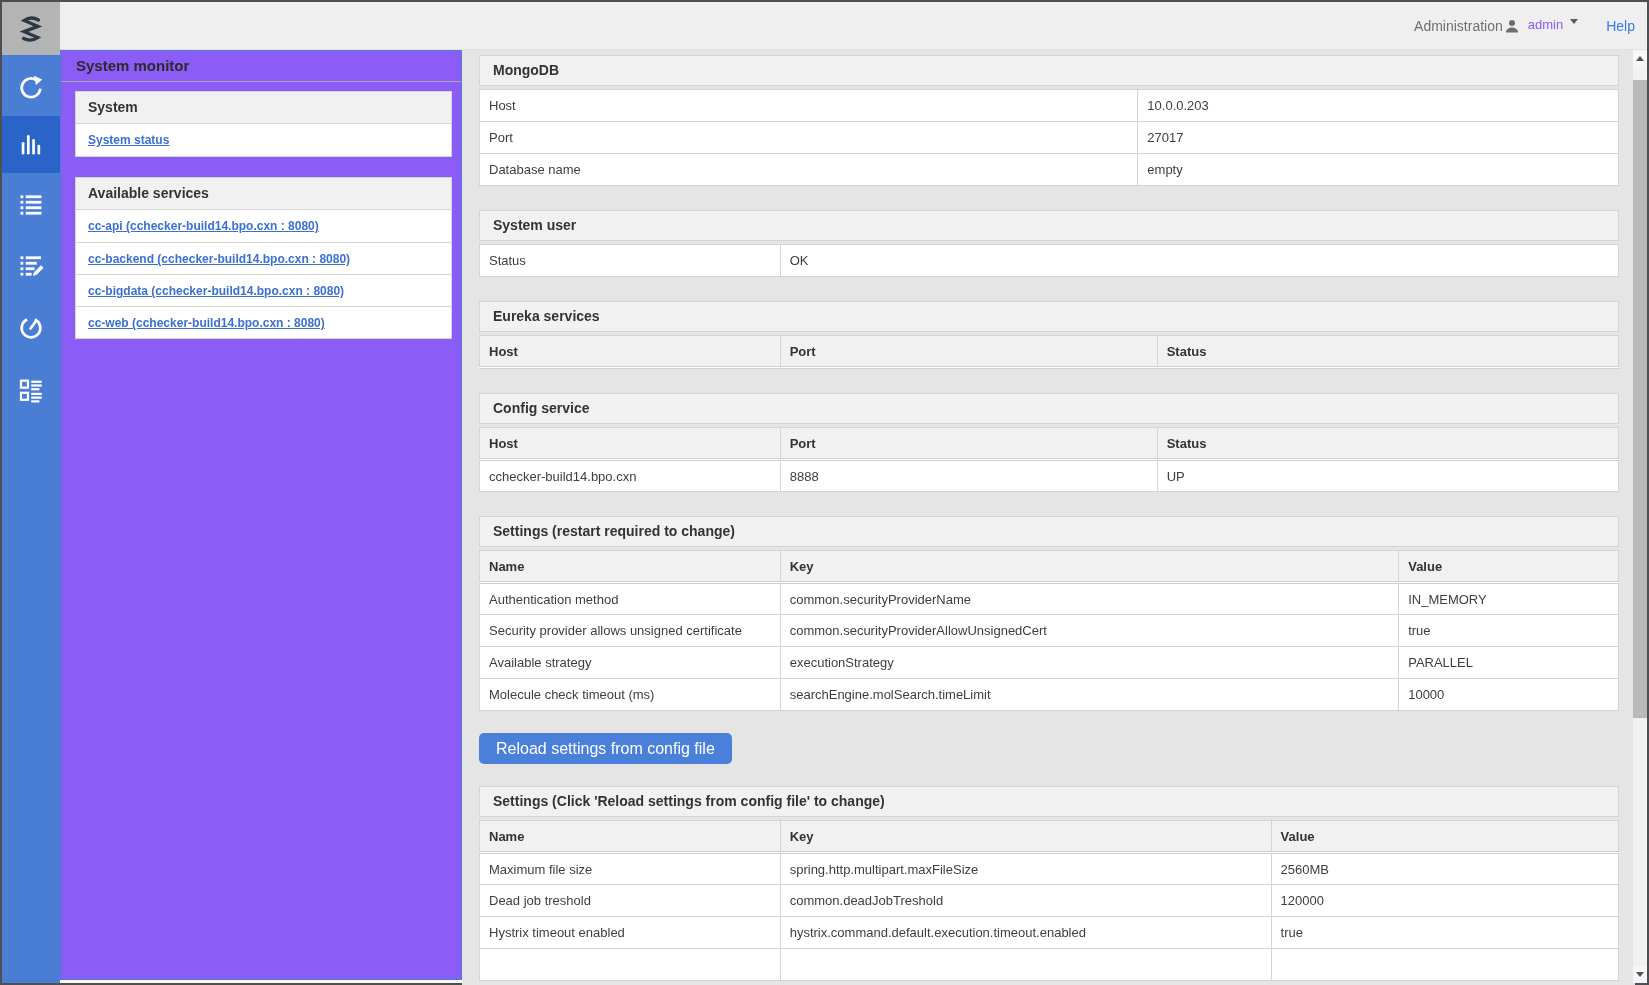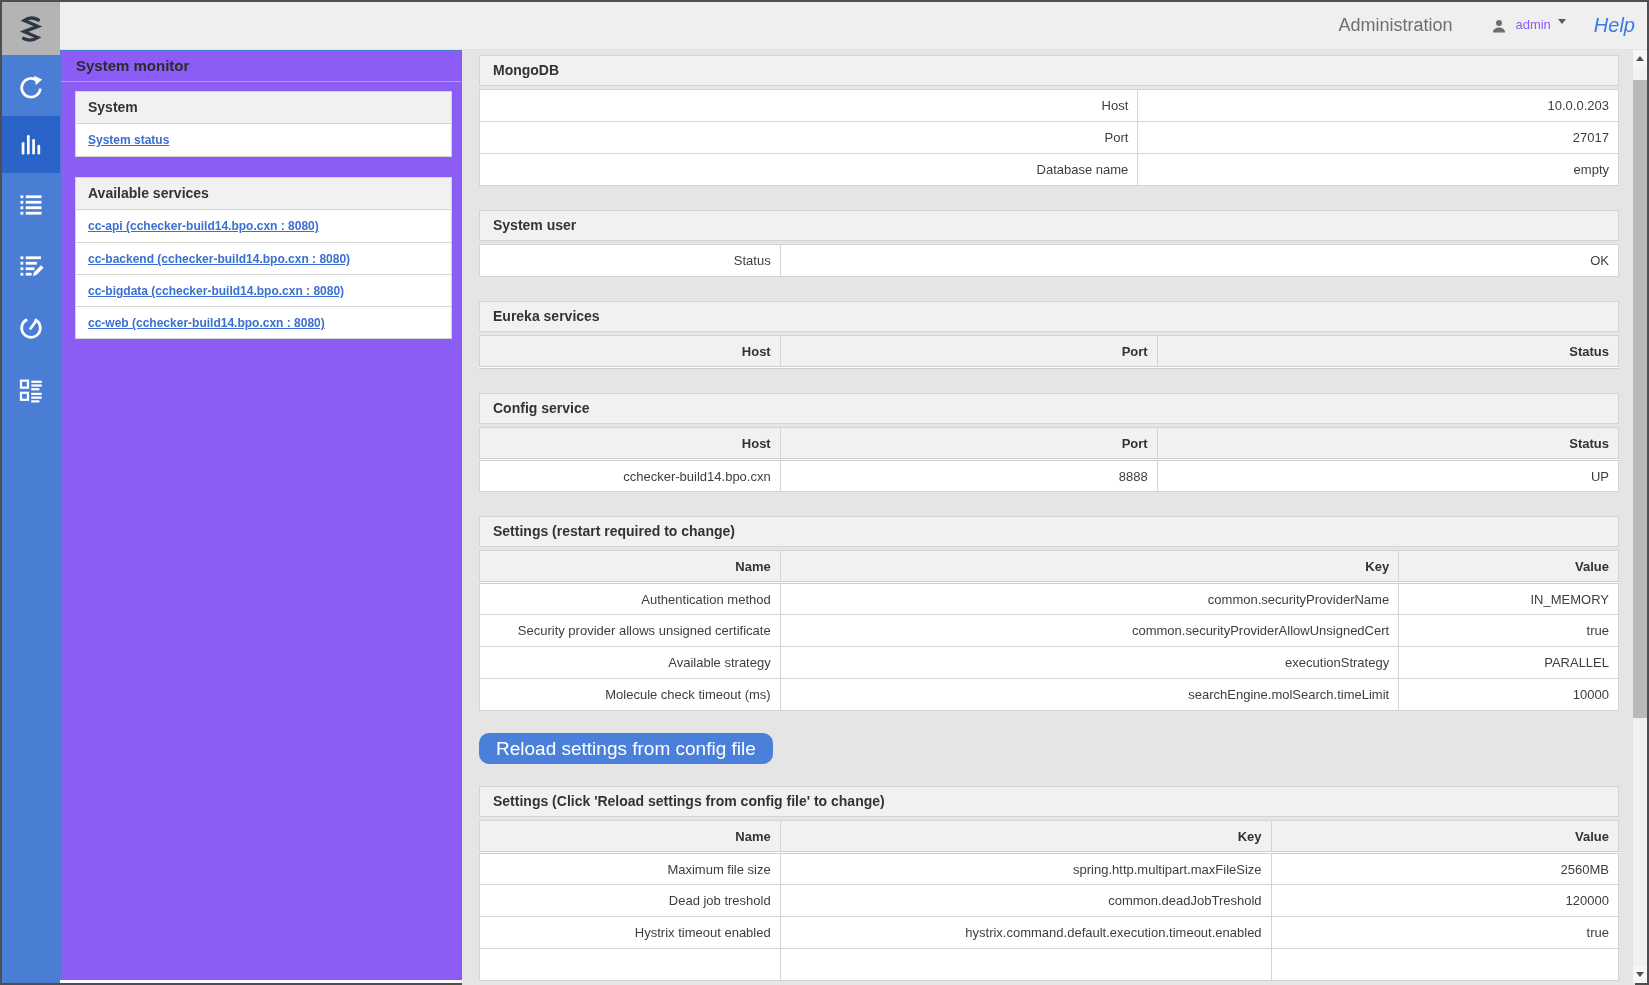--- a/index.html
+++ b/index.html
@@ -3,25 +3,25 @@
 <meta charset="utf-8">
 <style>
   * { margin:0; padding:0; box-sizing:border-box; }
   html,body { width:1649px; height:985px; overflow:hidden; }
   body { font-family:"Liberation Sans","DejaVu Sans",sans-serif; font-size:13px; color:#3e3e3e; background:#ffffff; position:relative; }
   .window { position:absolute; inset:0; border:2px solid #4d4f52; background:#fafafa; }
 
   
   .topbar { position:absolute; left:58px; top:0; right:0; height:48px; background:#efefef; border-bottom:1px solid #e2e2e2;
             display:flex; align-items:center; justify-content:flex-end; padding-right:12px; }
-  .topbar .admin-label { color:#6f6f6f; font-size:18px; margin-right:38px; cursor:default; }
+  .topbar .admin-label { color:#6f6f6f; font-size:14px; cursor:default; }
   .user-menu { display:flex; align-items:flex-start; margin-right:28px; color:#8b5cf6; font-size:13px; }
   .user-menu svg { margin-right:7px; }
   .caret-down { width:0; height:0; border-left:4.5px solid transparent; border-right:4.5px solid transparent; border-top:5px solid #5b5b5b; margin-left:7px; margin-top:2px; }
-  .help-link { color:#3b78e8; font-size:20px; text-decoration:none;font-style:italic; }
+  .help-link { color:#3b78e8; font-size:14px; text-decoration:none; }
 
   
   .logo { position:absolute; left:0; top:0; width:58px; height:53px; background:#b4b4b4; display:flex; align-items:center; justify-content:center; z-index:3; }
   .sidebar { position:absolute; left:0; top:53px; bottom:0; width:58px; background:#4a7ed5; z-index:2; }
   .nav-item { position:absolute; left:0; width:58px; height:57px; display:flex; align-items:center; justify-content:center; cursor:pointer; }
   .nav-item.active { background:#2a64c8; }
 
   
   .panel { position:absolute; left:58px; top:48px; width:402px; height:930px; background:#8b5cf6; border:1px solid #4a7ed5; z-index:1; }
   .panel-title { height:31px; line-height:30px; padding-left:15px; font-size:15px; font-weight:bold; color:#2b2b2b; border-bottom:1px solid #a9a9a9; }
@@ -31,28 +31,28 @@
   .panel-row { height:32px; line-height:31px; padding-left:12px; background:#fff; }
   .panel-row + .panel-row { border-top:1px solid #d4d4d4; }
   .panel-row a { color:#3b6fd1; text-decoration:underline; font-size:12px;font-weight:bold; }
 
   
   .main { position:absolute; left:460px; top:48px; width:1173px; height:935px; overflow:hidden; padding:5px 16px 0 17px; background:#e5e5e5; }
   .section { margin-bottom:24px; }
   .sec-header { height:31px; line-height:29px; background:#f1f1f1; border:1px solid #d4d4d4; padding-left:13px; margin-bottom:3px; }
   .sec-header span { font-size:14px; font-weight:bold; color:#333; }
   table { width:100%; table-layout:fixed; border-collapse:collapse; background:#fff; }
-  td, th { height:32px; padding:0 9px; border:1px solid #d4d4d4; font-size:13px; text-align:right; vertical-align:middle;
+  td, th { height:32px; padding:0 9px; border:1px solid #d4d4d4; font-size:13px; text-align:left; vertical-align:middle;
            white-space:nowrap; overflow:hidden; }
   th { background:#f1f1f1; font-weight:bold; color:#333; border-bottom:3px double #cfcfcf; }
   td { color:#3e3e3e; }
 
   .btn-row { margin:22px 0 22px 0; }
-  .reload-btn { display:inline-block; height:31px; line-height:31px; padding:0 17px; background:#4a80da; color:#fff; font-size:19px;
-                border:none; border-radius:10px; cursor:pointer; font-family:inherit; }
+  .reload-btn { display:inline-block; height:31px; line-height:31px; padding:0 17px; background:#4a80da; color:#fff; font-size:16px;
+                border:none; border-radius:5px; cursor:pointer; font-family:inherit; }
 
   
   .scrollbar { position:absolute; right:0; top:48px; bottom:0; width:14px; background:#f1f1f1; }
   .scroll-btn { position:absolute; left:0; width:14px; height:17px; background:#f6f6f6; display:flex; align-items:center; justify-content:center; cursor:pointer; }
   .scroll-btn.up { top:0; } .scroll-btn.down { bottom:0; }
   .tri-up { width:0; height:0; border-left:4px solid transparent; border-right:4px solid transparent; border-bottom:5px solid #515151; }
   .tri-down { width:0; height:0; border-left:4px solid transparent; border-right:4px solid transparent; border-top:5px solid #515151; }
   .scroll-thumb { position:absolute; left:0; top:30px; width:14px; height:638px; background:#b9b9b9; cursor:pointer; }
 
   svg { display:block; }

